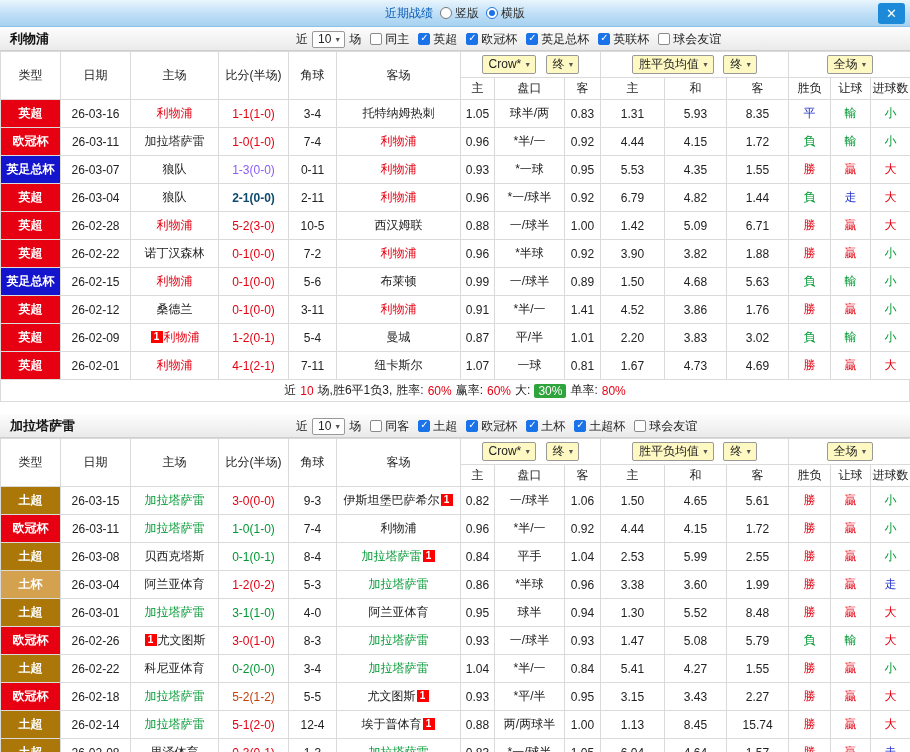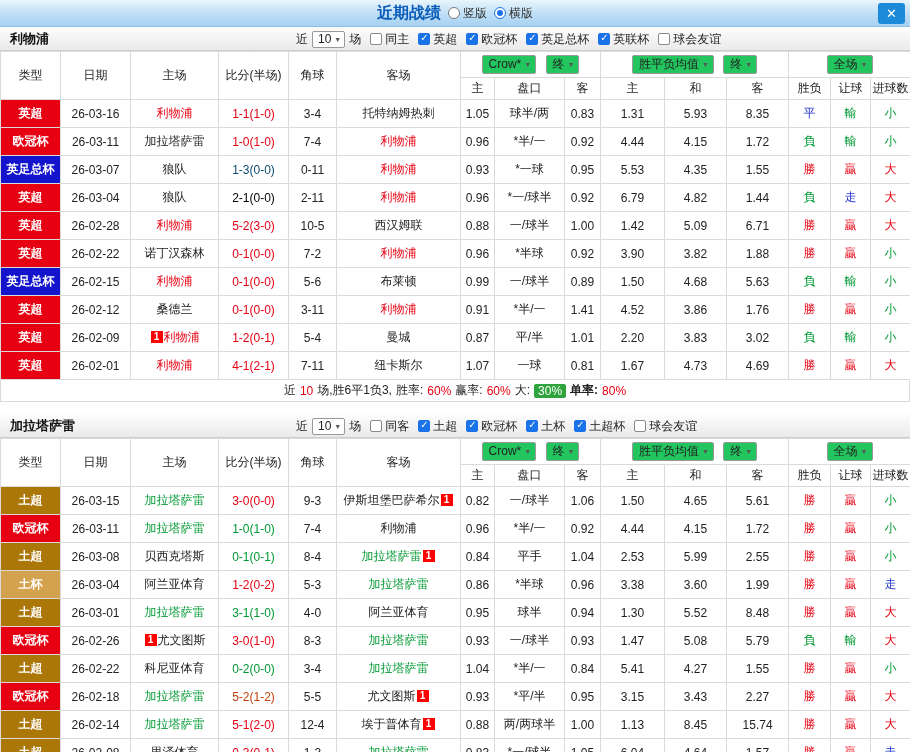--- a/index.html
+++ b/index.html
@@ -1,20 +1,20 @@
 <!DOCTYPE html>
 <html><head>
 <meta charset="utf-8">
 <style>
 *{margin:0;padding:0;box-sizing:border-box}
 html,body{width:910px;height:752px;overflow:hidden;background:#fff;
   font-family:"Liberation Sans","DejaVu Sans",sans-serif;font-size:12px;color:#222}
 .titlebar{position:relative;height:27px;background:linear-gradient(180deg,#e9f5fd 0%,#bedef6 55%,#a6d2f1 100%);
   border-bottom:1px solid #8cc0e8;display:flex;align-items:center;justify-content:center;gap:7px}
-.title{color:#0a5cb8;font-weight:bold;font-size:16px}
+.title{color:#0a5cb8;font-weight:normal;font-size:12px}
 .radio-opt{display:inline-flex;align-items:center;gap:3px;cursor:pointer;color:#333}
 .radio{width:12px;height:12px;border:1px solid #777;border-radius:50%;background:#fff;position:relative;display:inline-block}
 .radio.on{border-color:#1a73e8}
 .radio.on::after{content:"";position:absolute;left:2px;top:2px;width:6px;height:6px;border-radius:50%;background:#1a73e8}
 .close-btn{position:absolute;right:5px;top:3px;width:27px;height:21px;border-radius:3px;background:#1d8ad9;color:#fff;
   font-size:13px;font-weight:bold;display:flex;align-items:center;justify-content:center;cursor:pointer}
 .section-header{position:relative;height:24px;background:linear-gradient(#fdfdfd,#eaeaea);
   border-bottom:1px solid #cfcfcf;display:flex;align-items:center}
 .team-name{margin-left:10px;font-size:13px;font-weight:bold;color:#111}
 .filters{position:absolute;left:296px;top:0;height:24px;display:flex;align-items:center;white-space:nowrap}
@@ -24,21 +24,21 @@
 .flt{display:inline-flex;align-items:center;margin-left:9px;cursor:pointer}
 .cb{width:12px;height:12px;border:1px solid #8a8a8a;border-radius:2px;background:#fff;display:inline-block;
   margin-right:3px;position:relative}
 .cb.on{background:#1a73e8;border-color:#1a73e8}
 .cb.on::after{content:"✓";position:absolute;left:1px;top:-2px;font-size:10px;color:#fff;font-weight:bold}
 table{width:910px;border-collapse:collapse;table-layout:fixed}
 th,td{border:1px solid #dadada;text-align:center;overflow:hidden;white-space:nowrap;font-weight:normal;background:#fff}
 tr.h1 th{height:26px}
 tr.h2 th{height:22px}
 tbody td{height:28px}
-.dd{display:inline-flex;align-items:center;border:1px solid #999;background:#22c55e;height:19px;
+.dd{display:inline-flex;align-items:center;border:1px solid #999;background:#fef9c3;height:19px;
   padding:0 4px 0 6px;border-radius:2px;margin:0 3px}
 .type-cell{color:#fff;font-weight:bold}
 .card{display:inline-block;width:12px;height:12px;line-height:12px;background:#f00;color:#fff;font-size:10px;
   font-weight:bold;text-align:center;margin:0 1px;vertical-align:1px}
 .summary{height:22px;border:1px solid #dadada;border-top:none;display:flex;align-items:center;justify-content:center}
 .summary span{margin:0 2px}
 .badge-pill{padding:0 4px;border-radius:2px}
 .section-gap{height:12px}
 </style>
 </head>
@@ -192,38 +192,38 @@
           <td>4.15</td>
           <td>1.72</td>
           <td style="color: rgb(0, 153, 51);">負</td>
           <td style="color: rgb(0, 153, 51);">輸</td>
           <td style="color: rgb(0, 153, 51);">小</td>
         </tr>
         <tr>
           <td class="type-cell" style="background: rgb(20, 20, 204);">英足总杯</td>
           <td>26-03-07</td>
           <td style="color: rgb(34, 34, 34);"><span>狼队</span></td>
-          <td style="color: #0c4a6e;">1-3(0-0)</td>
+          <td style="color: #8b5cf6;">1-3(0-0)</td>
           <td>0-11</td>
           <td style="color: rgb(230, 0, 18);"><span>利物浦</span></td>
           <td>0.93</td>
           <td>*一球</td>
           <td>0.95</td>
           <td>5.53</td>
           <td>4.35</td>
           <td>1.55</td>
           <td style="color: rgb(230, 0, 18);">勝</td>
           <td style="color: rgb(230, 0, 18);">贏</td>
           <td style="color: rgb(230, 0, 18);">大</td>
         </tr>
         <tr>
           <td class="type-cell" style="background: rgb(230, 0, 18);">英超</td>
           <td>26-03-04</td>
           <td style="color: rgb(34, 34, 34);"><span>狼队</span></td>
-          <td style="color: #000000;">2-1(0-0)</td>
+          <td style="color: #0c4a6e; font-weight: bold;">2-1(0-0)</td>
           <td>2-11</td>
           <td style="color: rgb(230, 0, 18);"><span>利物浦</span></td>
           <td>0.96</td>
           <td>*一/球半</td>
           <td>0.92</td>
           <td>6.79</td>
           <td>4.82</td>
           <td>1.44</td>
           <td style="color: rgb(0, 153, 51);">負</td>
           <td style="color: rgb(34, 51, 204);">走</td>
@@ -336,21 +336,21 @@
   <div class="summary">
       <span style="color: rgb(34, 34, 34);">近</span>
       <span style="color: rgb(230, 0, 18);">10</span>
       <span style="color: rgb(34, 34, 34);">场,胜6平1负3,</span>
       <span style="color: rgb(34, 34, 34);">胜率:</span>
       <span style="color: rgb(230, 0, 18);">60%</span>
       <span style="color: rgb(34, 34, 34);">赢率:</span>
       <span style="color: rgb(230, 0, 18);">60%</span>
       <span style="color: rgb(34, 34, 34);">大:</span>
       <span class="badge-pill" style="color: rgb(255, 255, 255); background: rgb(47, 163, 60);">30%</span>
-      <span style="color: rgb(34, 34, 34); font-weight: bold;">单率:</span>
+      <span style="color: rgb(34, 34, 34);">单率:</span>
       <span style="color: rgb(230, 0, 18);">80%</span>
     </div>
 </div>
 
 <div class="section-gap"></div>
 
 <div class="section">
   <div class="section-header">
     <span class="team-name">加拉塔萨雷</span>
     <div class="filters">

